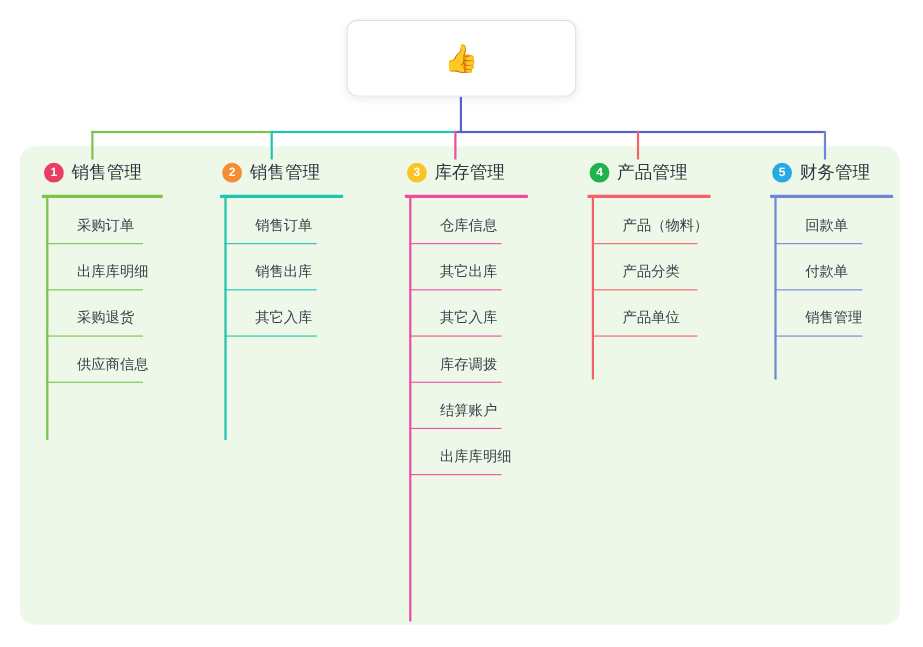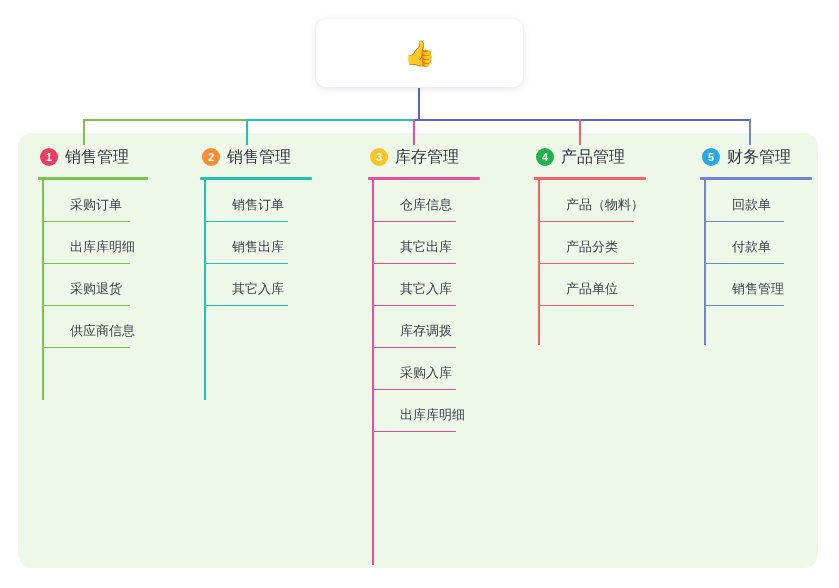--- a/index.html
+++ b/index.html
@@ -215,21 +215,21 @@
           </div>
           <div class="leaf">
             <span class="leaf-label">其它入库</span>
             <div class="leaf-rule" style="width: 84px; background: rgb(236, 78, 158);"></div>
           </div>
           <div class="leaf">
             <span class="leaf-label">库存调拨</span>
             <div class="leaf-rule" style="width: 84px; background: rgb(236, 78, 158);"></div>
           </div>
           <div class="leaf">
-            <span class="leaf-label">采购入库</span>
+            <span class="leaf-label">结算账户</span>
             <div class="leaf-rule" style="width: 84px; background: rgb(236, 78, 158);"></div>
           </div>
           <div class="leaf">
             <span class="leaf-label">出库库明细</span>
             <div class="leaf-rule" style="width: 84px; background: rgb(236, 78, 158);"></div>
           </div>
         </div>
       </div>
       <div class="column" style="left: 534px;">
         <div class="col-head">

